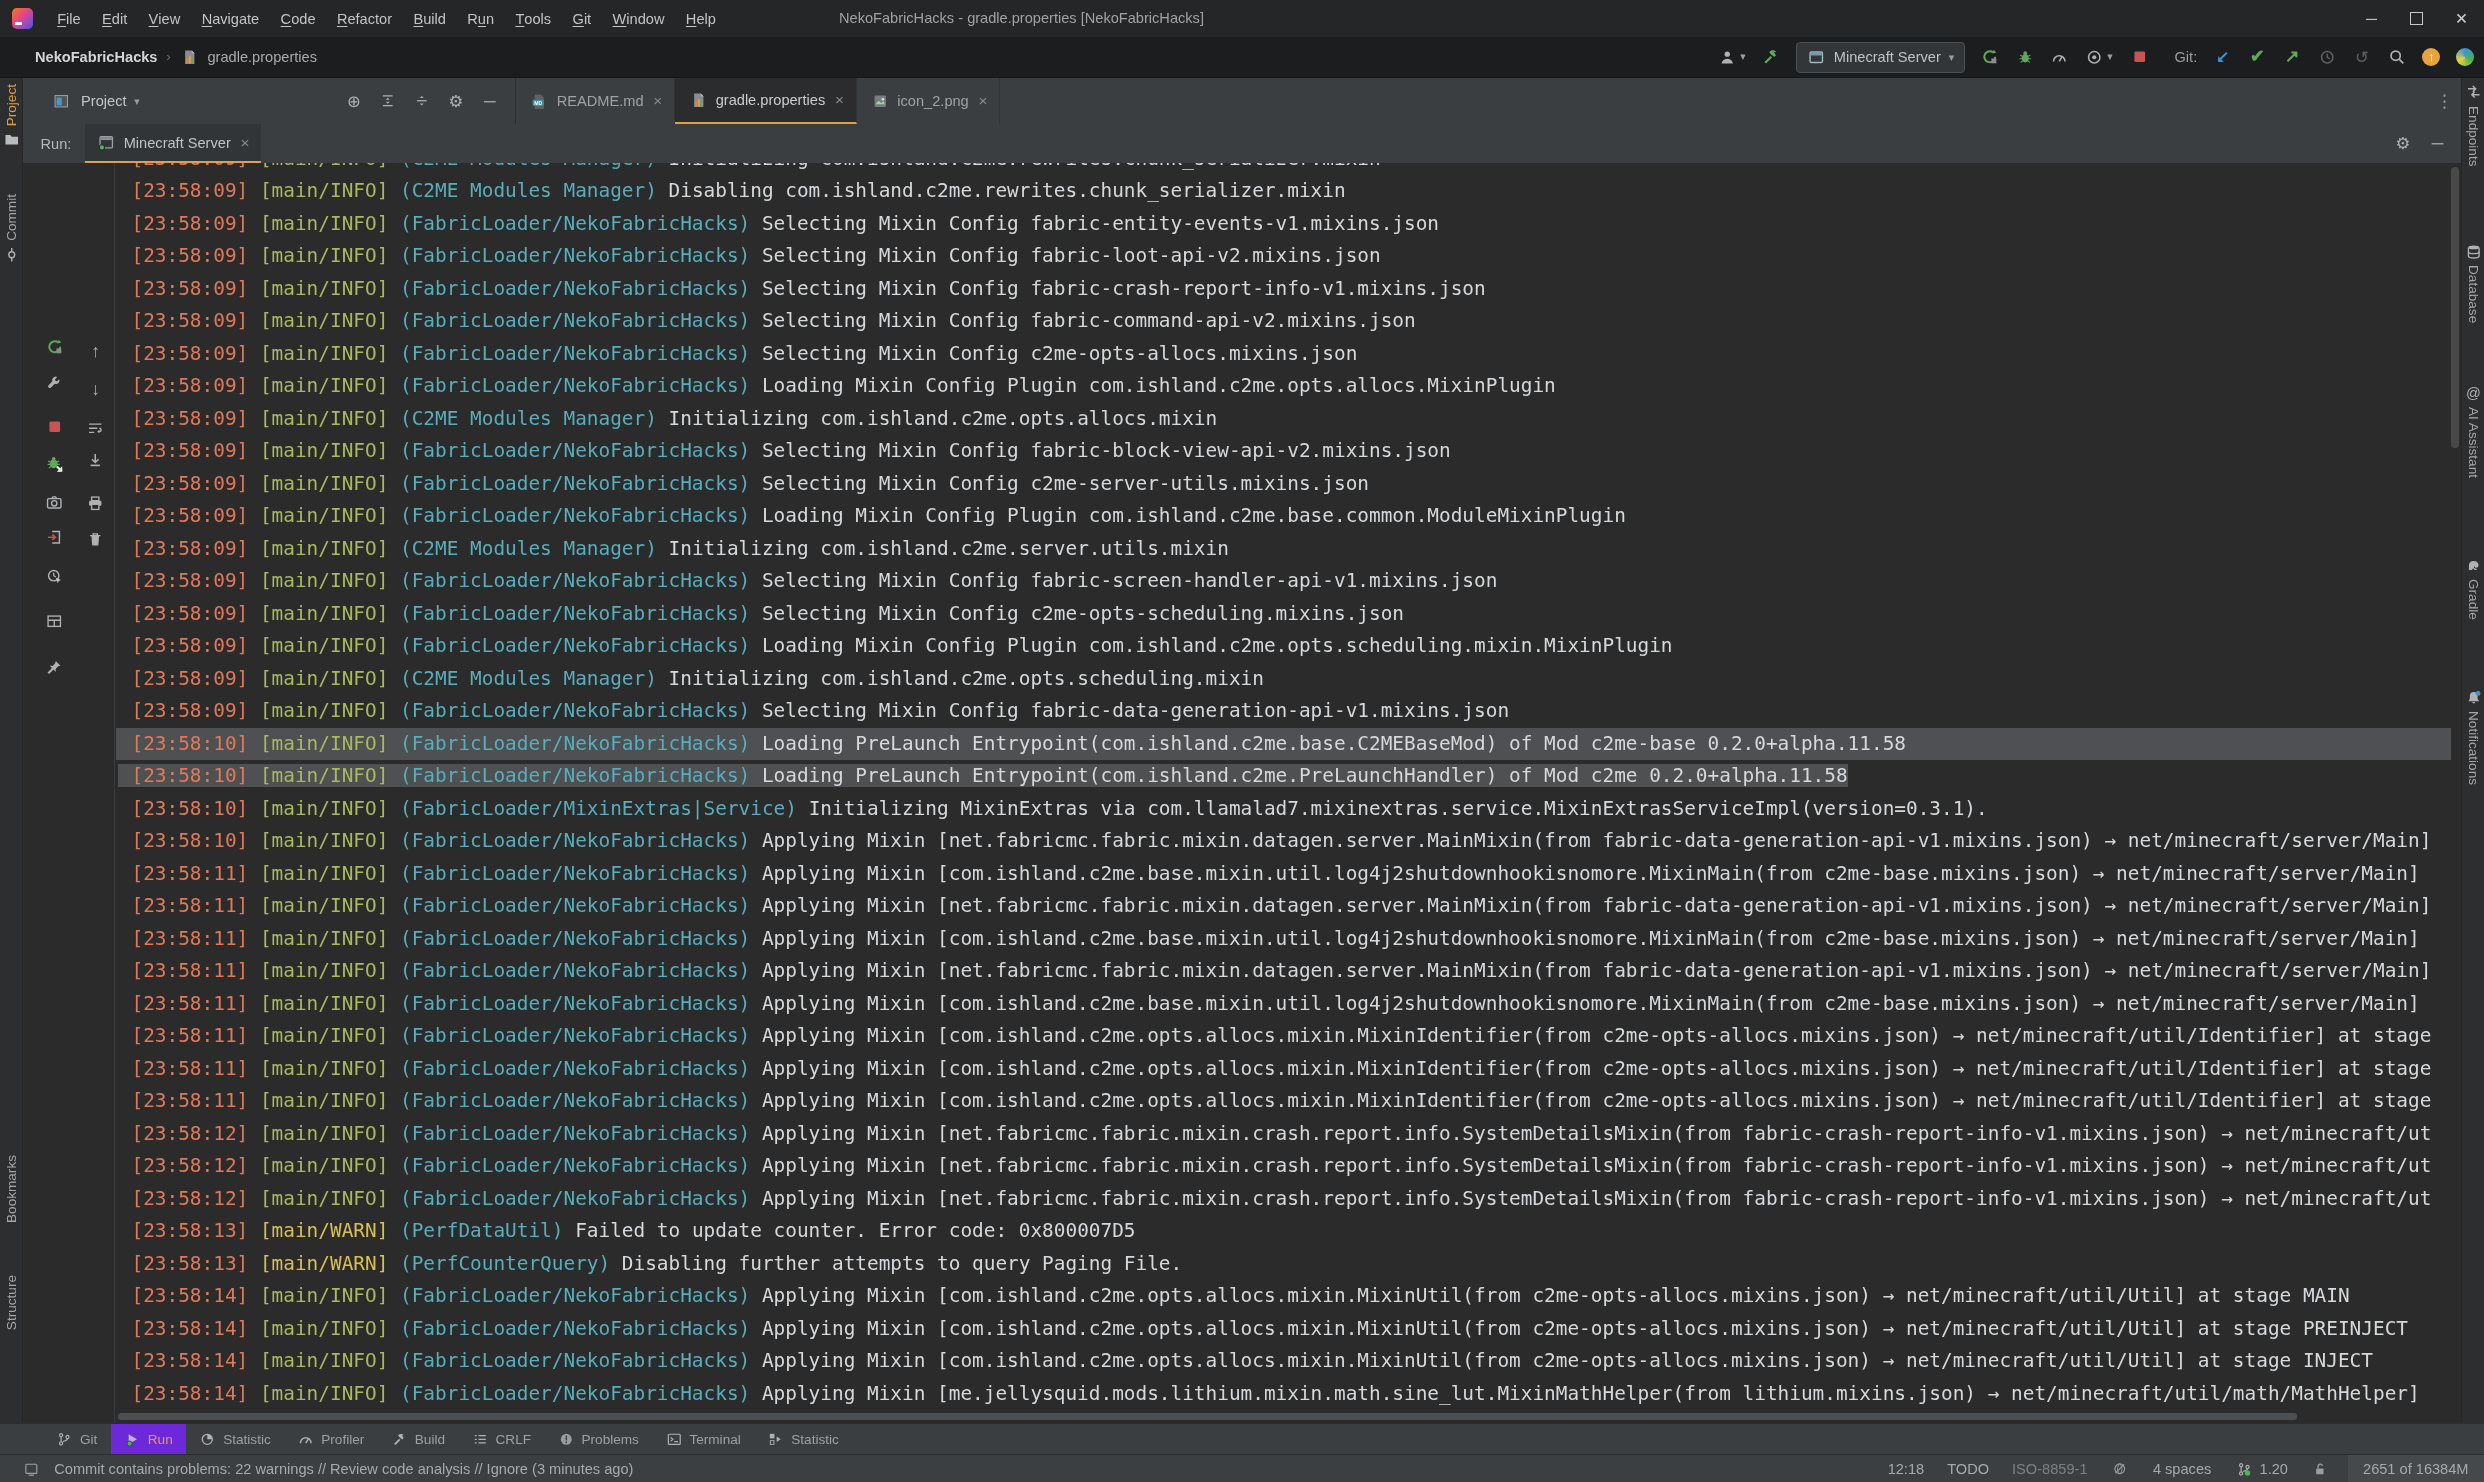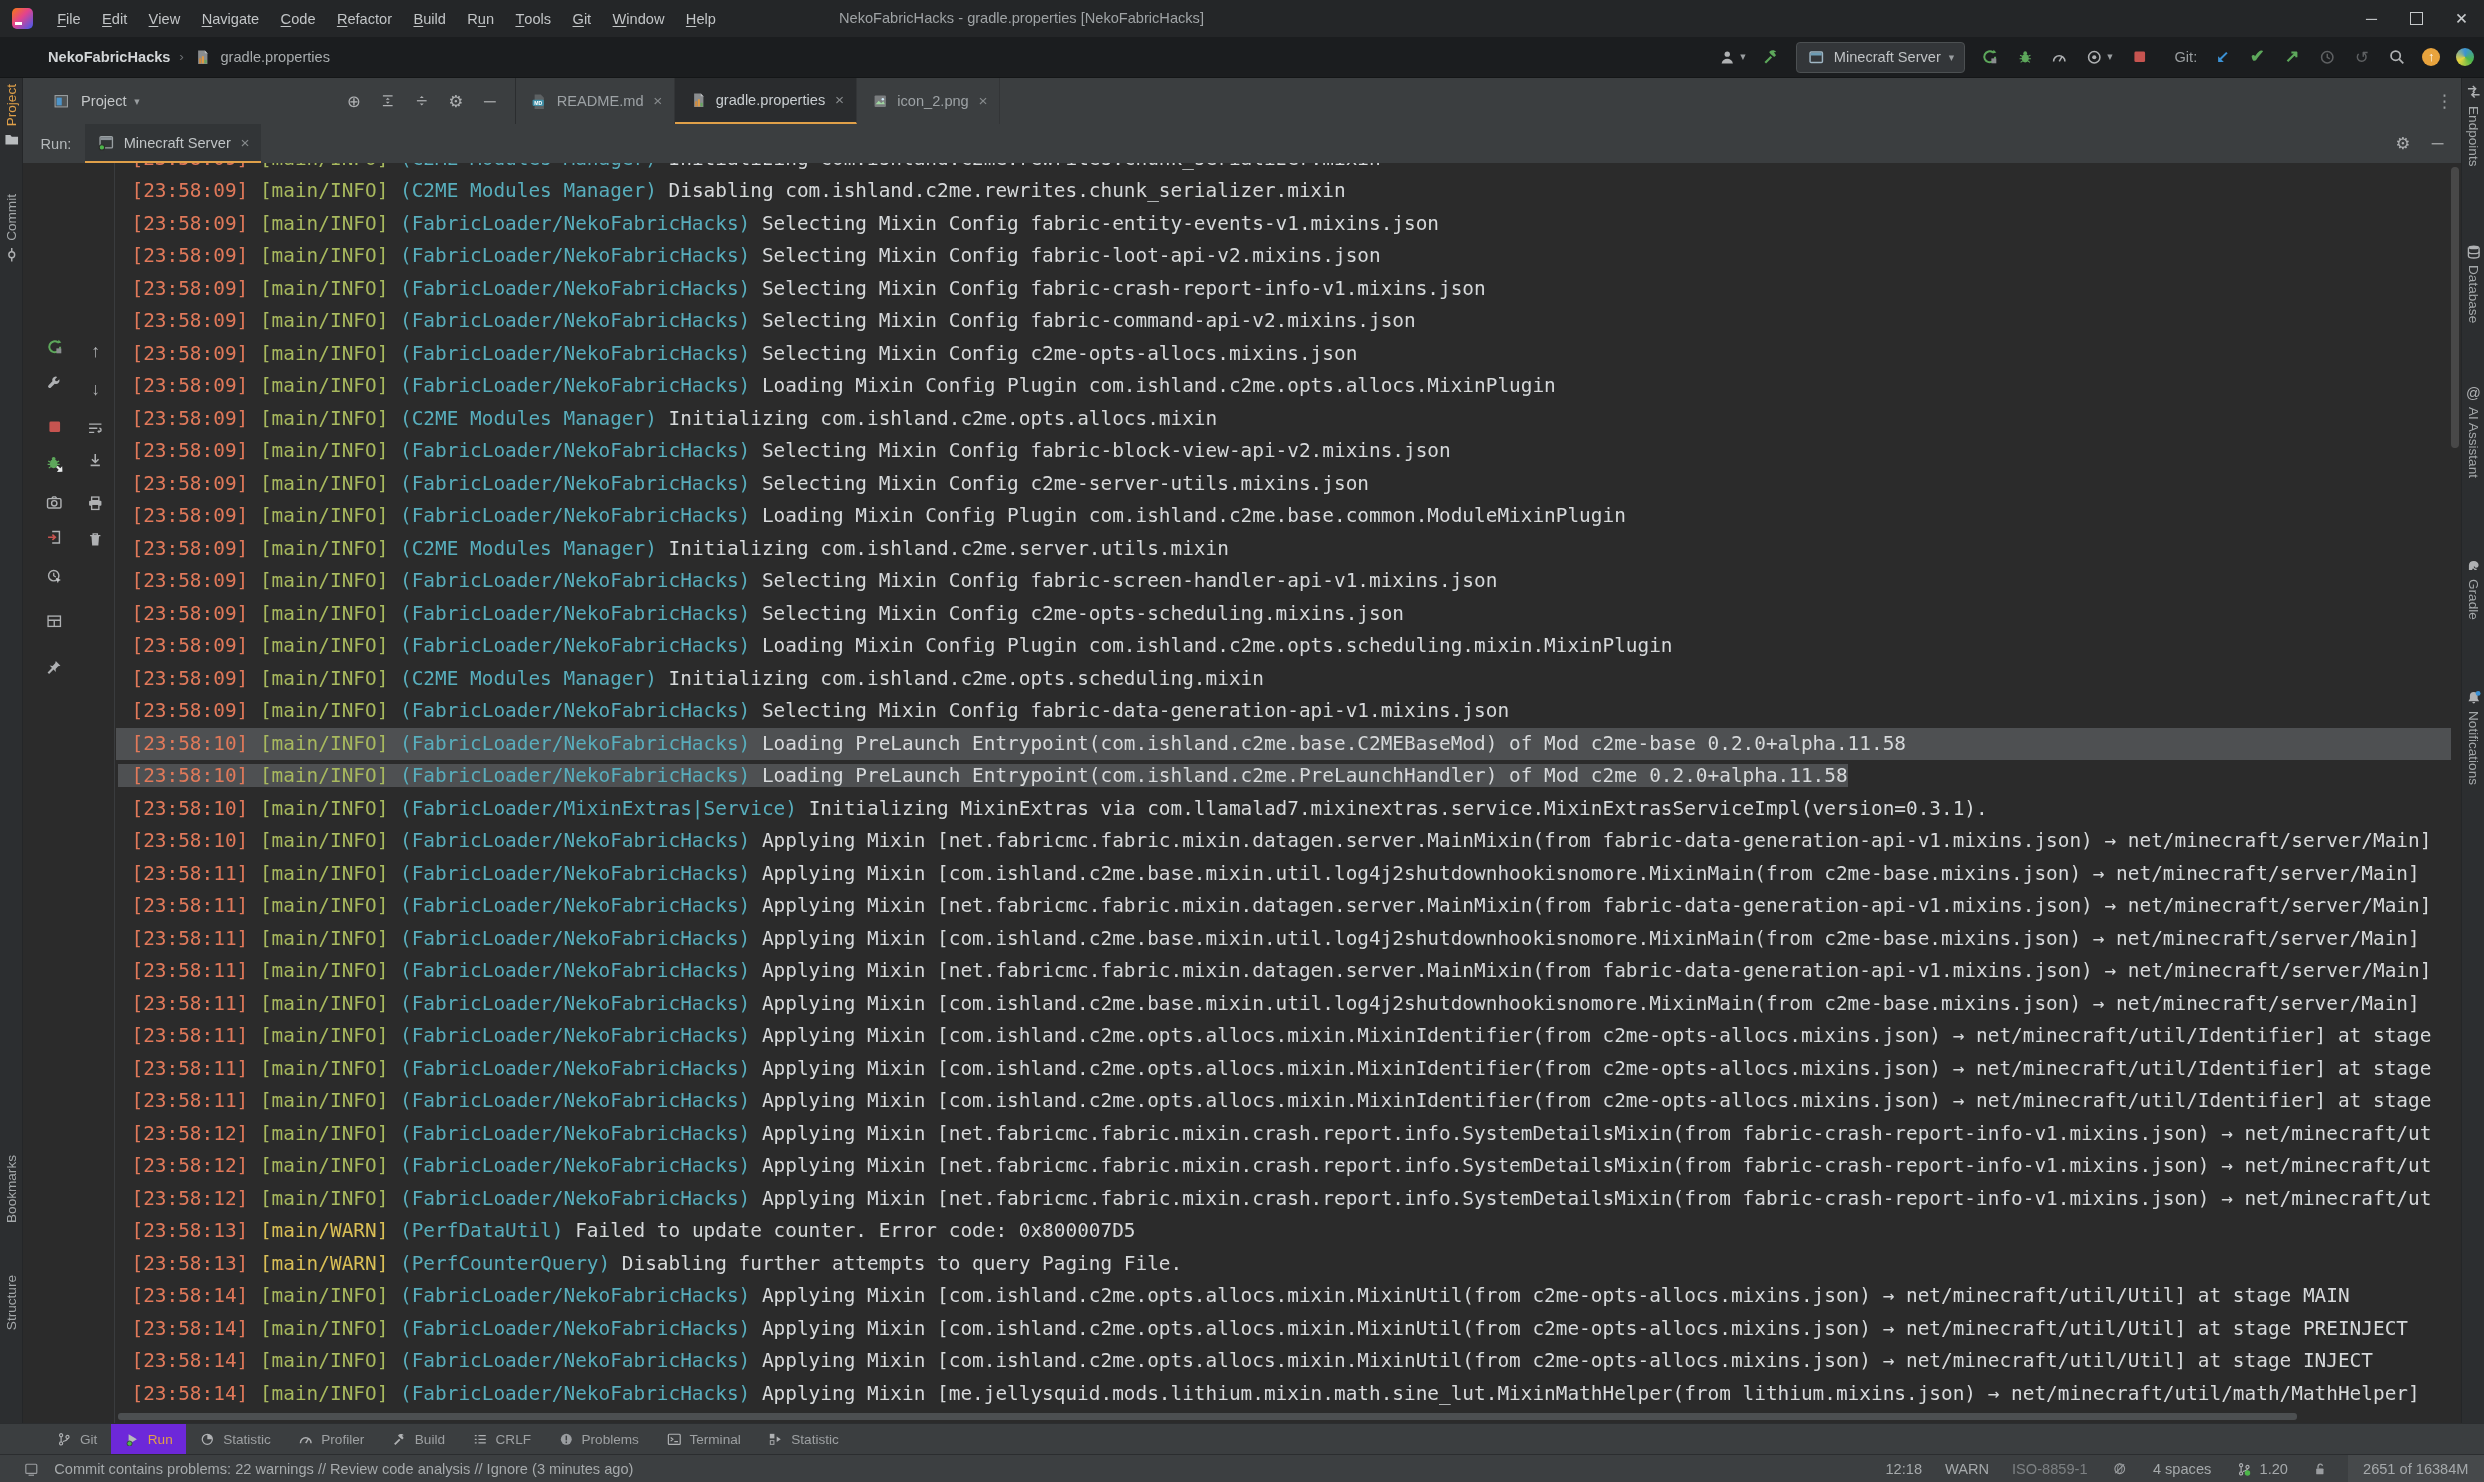--- a/index.html
+++ b/index.html
@@ -21,21 +21,21 @@
   .menu-item{padding:0 10.7px;font-size:14.6px;color:#c2c5c7;height:100%;display:flex;align-items:center;}
   .menu-item u{text-decoration:underline;text-underline-offset:1.9px;}
   #win-title{position:absolute;left:839px;top:0;height:37px;line-height:37px;font-size:14.6px;color:#9fa3a5;}
   #win-controls{margin-left:auto;display:flex;height:100%;}
   .win-btn{width:45px;height:100%;display:flex;align-items:center;justify-content:center;color:#c7cacc;font-size:15.5px;}
   .max-glyph{width:10.7px;height:10.7px;border:1.5px solid #c7cacc;}
 
   
   #navbar{left:0;top:37px;width:2484px;height:41px;background:#1b1d1f;display:flex;align-items:center;
           border-bottom:1px solid #141617;box-sizing:border-box;}
-  #breadcrumb{display:flex;align-items:center;margin-left:48px;font-size:14.6px;gap:8.7px;}
+  #breadcrumb{display:flex;align-items:center;margin-left:35px;font-size:14.6px;gap:8.7px;}
   #crumb-project{font-weight:bold;color:#d3d6d8;}
   .crumb-sep{color:#6b6f72;font-size:13.6px;}
   #crumb-file{color:#a8acae;}
   #nav-right{margin-left:auto;display:flex;align-items:center;gap:15.5px;padding-right:9.7px;}
   #run-config-chip{display:flex;align-items:center;gap:7.8px;background:#333639;border:1px solid #4c5052;
      border-radius:3.9px;height:29px;padding:0 9.7px;font-size:14.6px;color:#c0c3c5;}
   .chev{font-size:10.7px;color:#9a9ea1;}
   #stop-red{margin:0 1.9px;}
   #git-label{font-size:14.6px;color:#9a9ea0;margin-left:7.8px;}
   .glyph-green{color:#5da85b;font-size:17.5px;font-weight:bold;}
@@ -583,21 +583,21 @@
     <span class="ic">
         <svg viewBox="0 0 16 16" width="14.6" height="14.6">
           <rect x="2" y="2.5" width="12" height="10" rx="1" fill="none" stroke="#9a9da0" stroke-width="1.3"></rect>
           <path d="M5 14.5h6" stroke="#9a9da0" stroke-width="1.3"></path>
         </svg>
       </span>
     <span>Commit contains problems: 22 warnings // Review code analysis // Ignore (3 minutes ago)</span>
   </div>
   <div id="status-right">
     <span>12:18</span>
-    <span>WARN</span>
+    <span>TODO</span>
     <span id="sb-encoding">ISO-8859-1</span>
     <span class="ic">
         <svg viewBox="0 0 16 16" width="15.5" height="15.5">
           <circle cx="8" cy="8" r="5" fill="none" stroke="#9a9da0" stroke-width="1.2"></circle>
           <path d="M8 3c-3 2-3 8 0 10M8 3c3 2 3 8 0 10" fill="none" stroke="#9a9da0" stroke-width=".9"></path>
           <path d="M3.5 12.5 12.5 3.5" stroke="#9a9da0" stroke-width="1.2"></path>
         </svg>
       </span>
     <span>4 spaces</span>
     <span style="display:flex;align-items:center;gap:5.8px">

